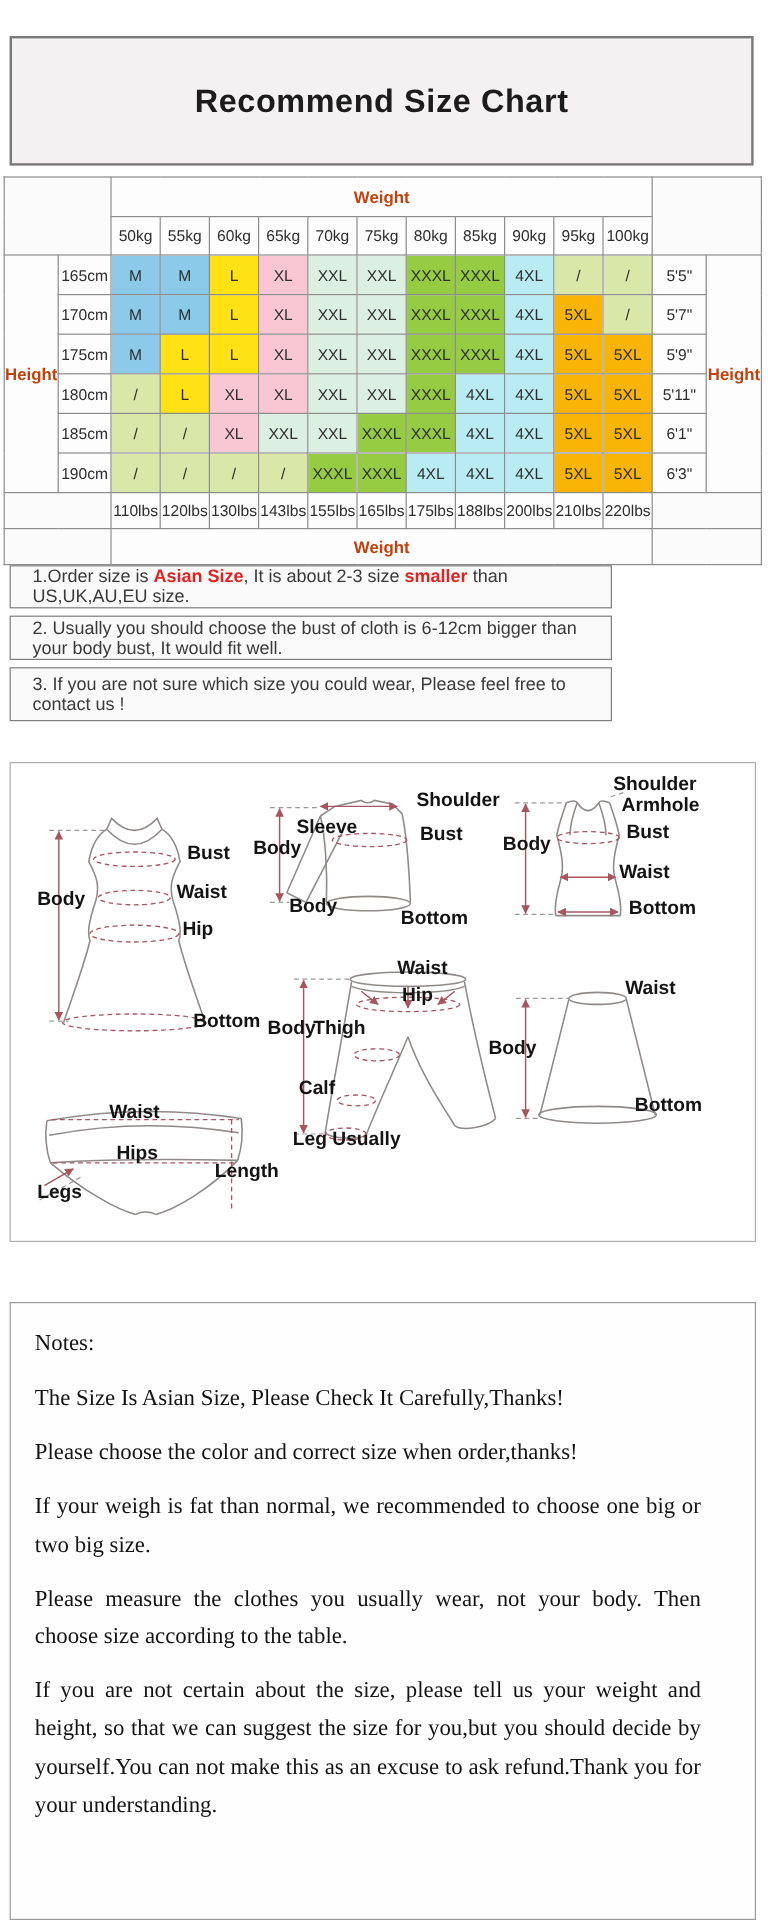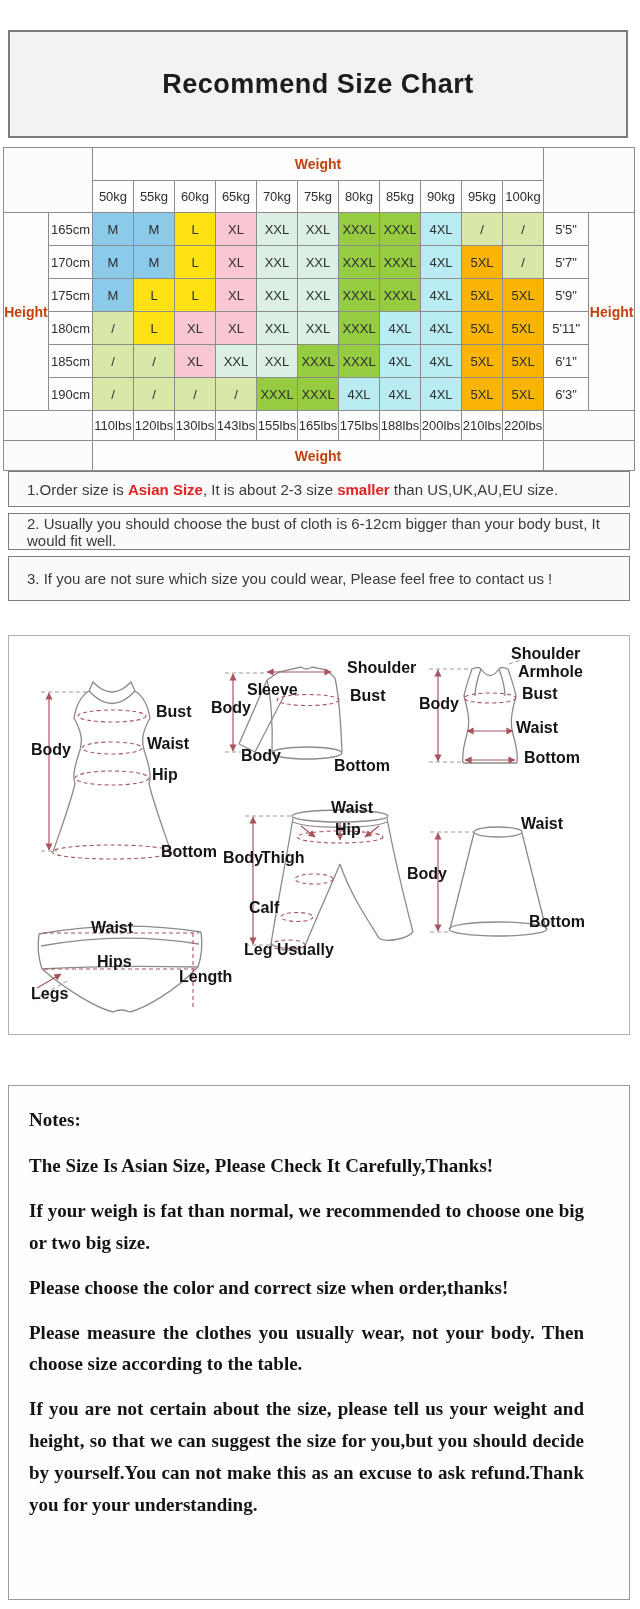--- a/index.html
+++ b/index.html
@@ -13,38 +13,38 @@
   
   table.size{position:absolute;left:3px;top:147px;border-collapse:collapse;table-layout:fixed;width:631px;}
   table.size td{border:1px solid #8c8c8c;text-align:center;vertical-align:middle;
     font-size:13px;color:#2e2e2e;padding:0;overflow:hidden;white-space:nowrap;background:#fdfdfd;}
   table.size td.hdr{font-weight:bold;font-size:14px;color:#c2410c;}
   table.size td.corner{background:#fbfbfb;}
   tr.r-wt{height:33px;} tr.r-kg{height:32px;} tr.r-data{height:33px;} tr.r-lbs{height:30px;} tr.r-wb{height:30px;}
   td.lbs{font-size:12px;}
 
   
-  .obox{position:absolute;left:8px;width:622px;background:#fafafa;border:1px solid #7e7e7e;
+  .obox{position:absolute;left:8px;width:502px;background:#fafafa;border:1px solid #7e7e7e;
     box-sizing:border-box;display:flex;align-items:center;font-size:15px;color:#3a3a3a;padding-left:18px;}
   .obox .red{font-weight:bold;}
   #obox1{top:471px;height:36px;}
   #obox2{top:513px;height:37px;}
   #obox3{top:556px;height:45px;}
 
   
   .diag-box{position:absolute;left:8px;top:635px;width:622px;height:400px;background:#ffffff;
     border:1px solid #b0b0b0;box-sizing:border-box;}
   .diag-box svg{position:absolute;left:0;top:0;}
   .lbl{position:absolute;font-size:16px;font-weight:bold;color:#141414;white-space:nowrap;line-height:1;}
 
   
   .notes-box{position:absolute;left:8px;top:1085px;width:622px;height:515px;background:#fefefe;
     border:1px solid #9a9a9a;box-sizing:border-box;padding:18px 45px 0 20px;
     font-family:"Liberation Serif",serif;font-size:19px;color:#141414;line-height:1.68;}
-  .notes-box p{margin:0 0 13px 0;text-align:justify;font-weight:bold;}
+  .notes-box p{margin:0 0 13px 0;text-align:justify;}
   .notes-box p.hd{text-align:left;margin-bottom:14px;}
 </style>
 </head>
 <body>
 
 <div class="title-box">
   <h1>Recommend Size Chart</h1>
 </div>
 
 <table class="size">
@@ -318,17 +318,17 @@
 
   <span class="lbl" style="left:82px;top:284px">Waist</span>
   <span class="lbl" style="left:88px;top:318px">Hips</span>
   <span class="lbl" style="left:22px;top:350px">Legs</span>
   <span class="lbl" style="left:170px;top:333px">Length</span>
 </div>
 
 <div class="notes-box">
   <p class="hd">Notes:</p>
   <p>The Size Is Asian Size, Please Check It Carefully,Thanks!</p>
+  <p>Please choose the color and correct size when order,thanks!</p>
   <p>If your weigh is fat than normal, we recommended to choose one big or two big size.</p>
-  <p>Please choose the color and correct size when order,thanks!</p>
   <p>Please measure the clothes you usually wear, not your body. Then choose size according to the table.</p>
   <p>If you are not certain about the size, please tell us your weight and height, so that we can suggest the size for you,but you should decide by yourself.You can not make this as an excuse to ask refund.Thank you for your understanding.</p>
 </div>
 
 </body></html>

